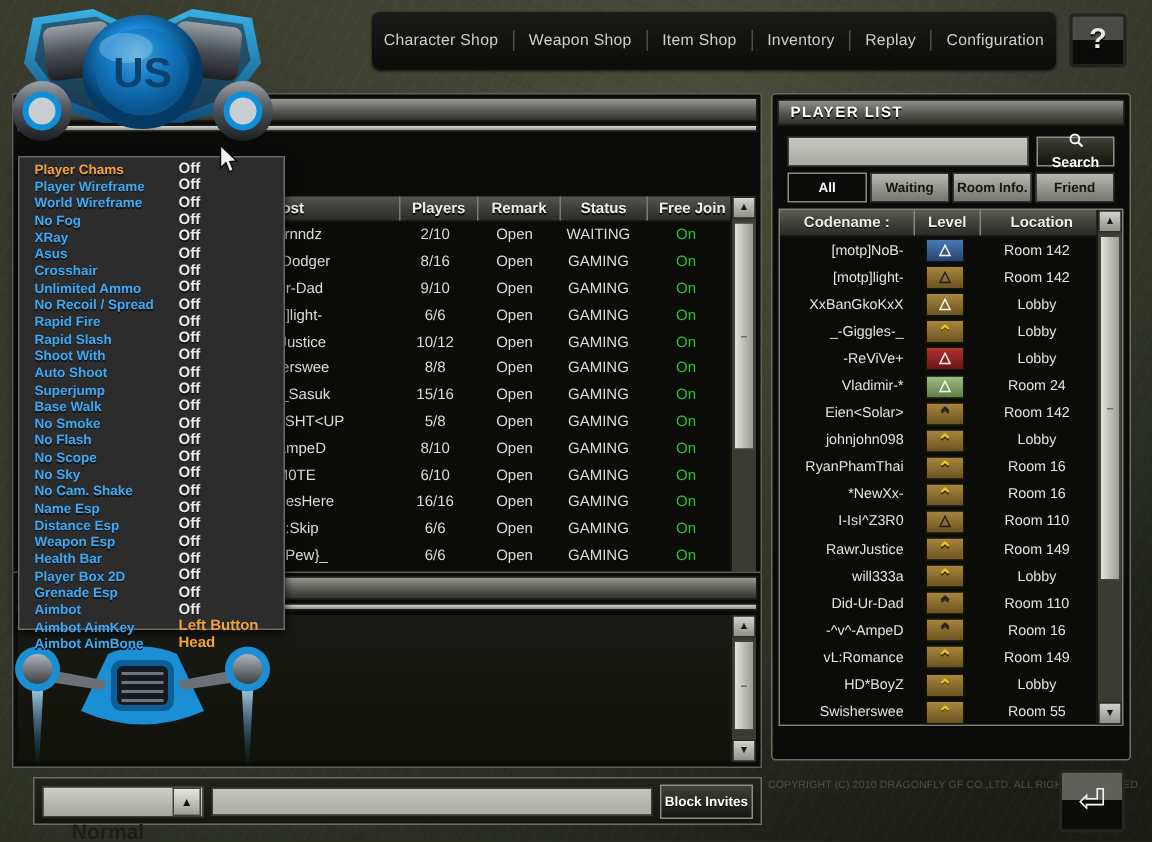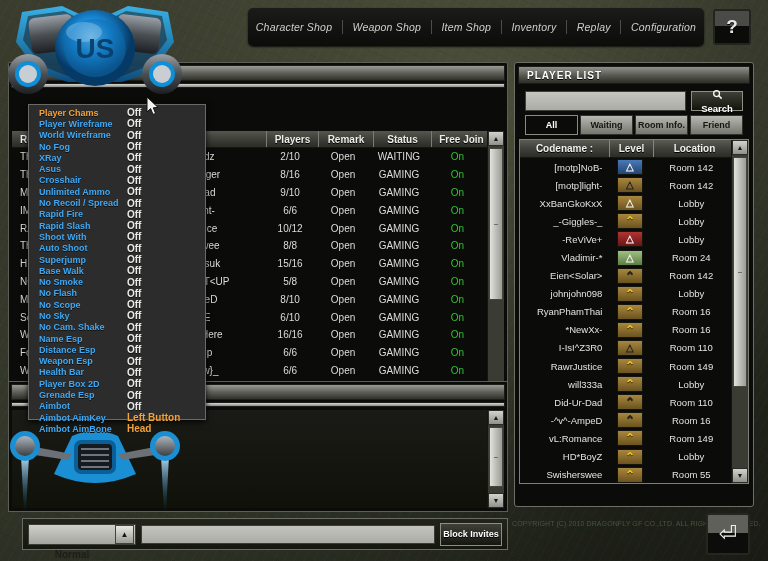--- a/index.html
+++ b/index.html
@@ -26,21 +26,20 @@
     opacity:.9;
   }
 
   
   #topnav{
     position:absolute; left:248px; top:8px; width:456px; height:38px;
     background:linear-gradient(#1b1c19,#121311 55%,#0c0d0b);
     border-radius:5px;
     display:flex; align-items:center; justify-content:space-around;
     box-shadow:0 1px 2px rgba(0,0,0,.8);
-    font-style:italic;
   }
   #topnav .nav-item{
     font-size:10.5px; color:#cfcfcb; letter-spacing:.2px;
     padding:3px 6px; white-space:nowrap; cursor:pointer;
   }
   #topnav .nav-sep{ width:1px; height:14px; background:#4b4d46; }
   #helpbtn{
     position:absolute; left:713px; top:9px; width:38px; height:36px;
     background:linear-gradient(#4a4b46 0 48%, #0b0c0a 48% 100%);
     border:2px solid #22241f; border-radius:3px;
@@ -156,21 +155,21 @@
     background:linear-gradient(#232419,#15160f);
     border:1px solid #6a6c63;
     display:flex; align-items:center; padding:0 5px; gap:5px;
   }
   #modebox{
     width:108px; height:21px; display:flex; align-items:center;
     background:linear-gradient(#cfd0ca,#a3a59e);
     border:1px solid #3a3c35;
   }
   #modebox .mode-label{
-    flex:1; text-align:center; font-size:10px; color:#1d1e19; font-weight:bold;margin-top:40px;
+    flex:1; text-align:center; font-size:14px; color:#1d1e19; font-weight:bold;margin-top:40px;
   }
   #modebox .mode-arw{
     width:19px; height:19px; margin-right:1px;
     background:linear-gradient(#e6e7e1,#9c9e96);
     border:1px solid #42443c;
     display:flex; align-items:center; justify-content:center; font-size:8px; color:#15160f;
     cursor:pointer;
   }
   #chatinput{
     flex:1; height:19px;
@@ -263,25 +262,25 @@
   .badge .chev.dark{ color:#20242c; }
   .badge .wing{ color:#f2f2ee; font-size:10px; }
   .badge .wing.dark{ color:#1b1f26; }
 
   
   #robot-top{ position:absolute; left:2px; top:0px; width:186px; height:108px; }
   #robot-bot{ position:absolute; left:2px; top:424px; width:186px; height:92px; }
 
   
   #cheatmenu{
-    position:absolute; left:28px; top:104px; width:178px; height:316px;
+    position:absolute; left:12px; top:104px; width:178px; height:316px;
     background:#2b2c2b;
     border:1px solid #6a6b69;
     box-shadow:0 2px 6px rgba(0,0,0,.85);
-    padding:2px 12px 0 0;
+    padding:2px 4px 0 0;
     z-index:50;
   }
   .cheatrow{
     display:flex; height:11.3px; align-items:center; padding:0 4px 0 10px;
     cursor:pointer;
   }
   .cheatrow .cl{
     flex:1; font-size:9px; font-weight:bold; color:#3fa9f5;
     text-shadow:0 1px 0 #101010; white-space:nowrap;
   }

